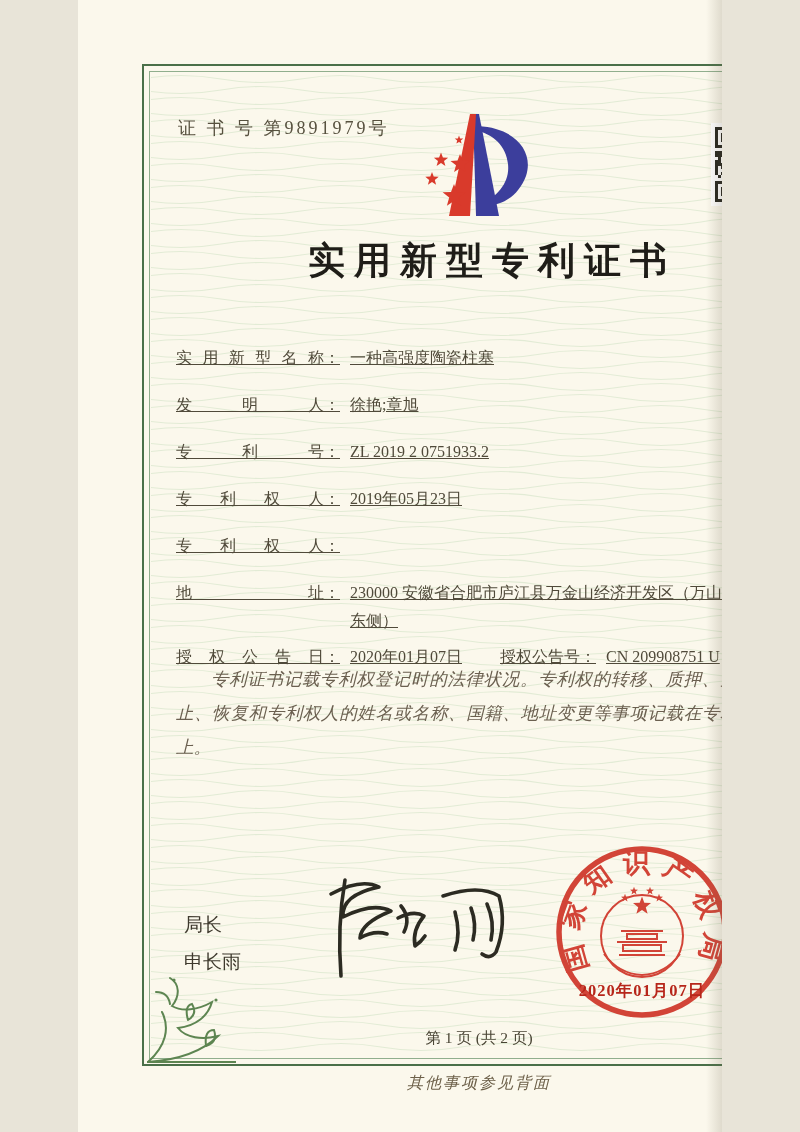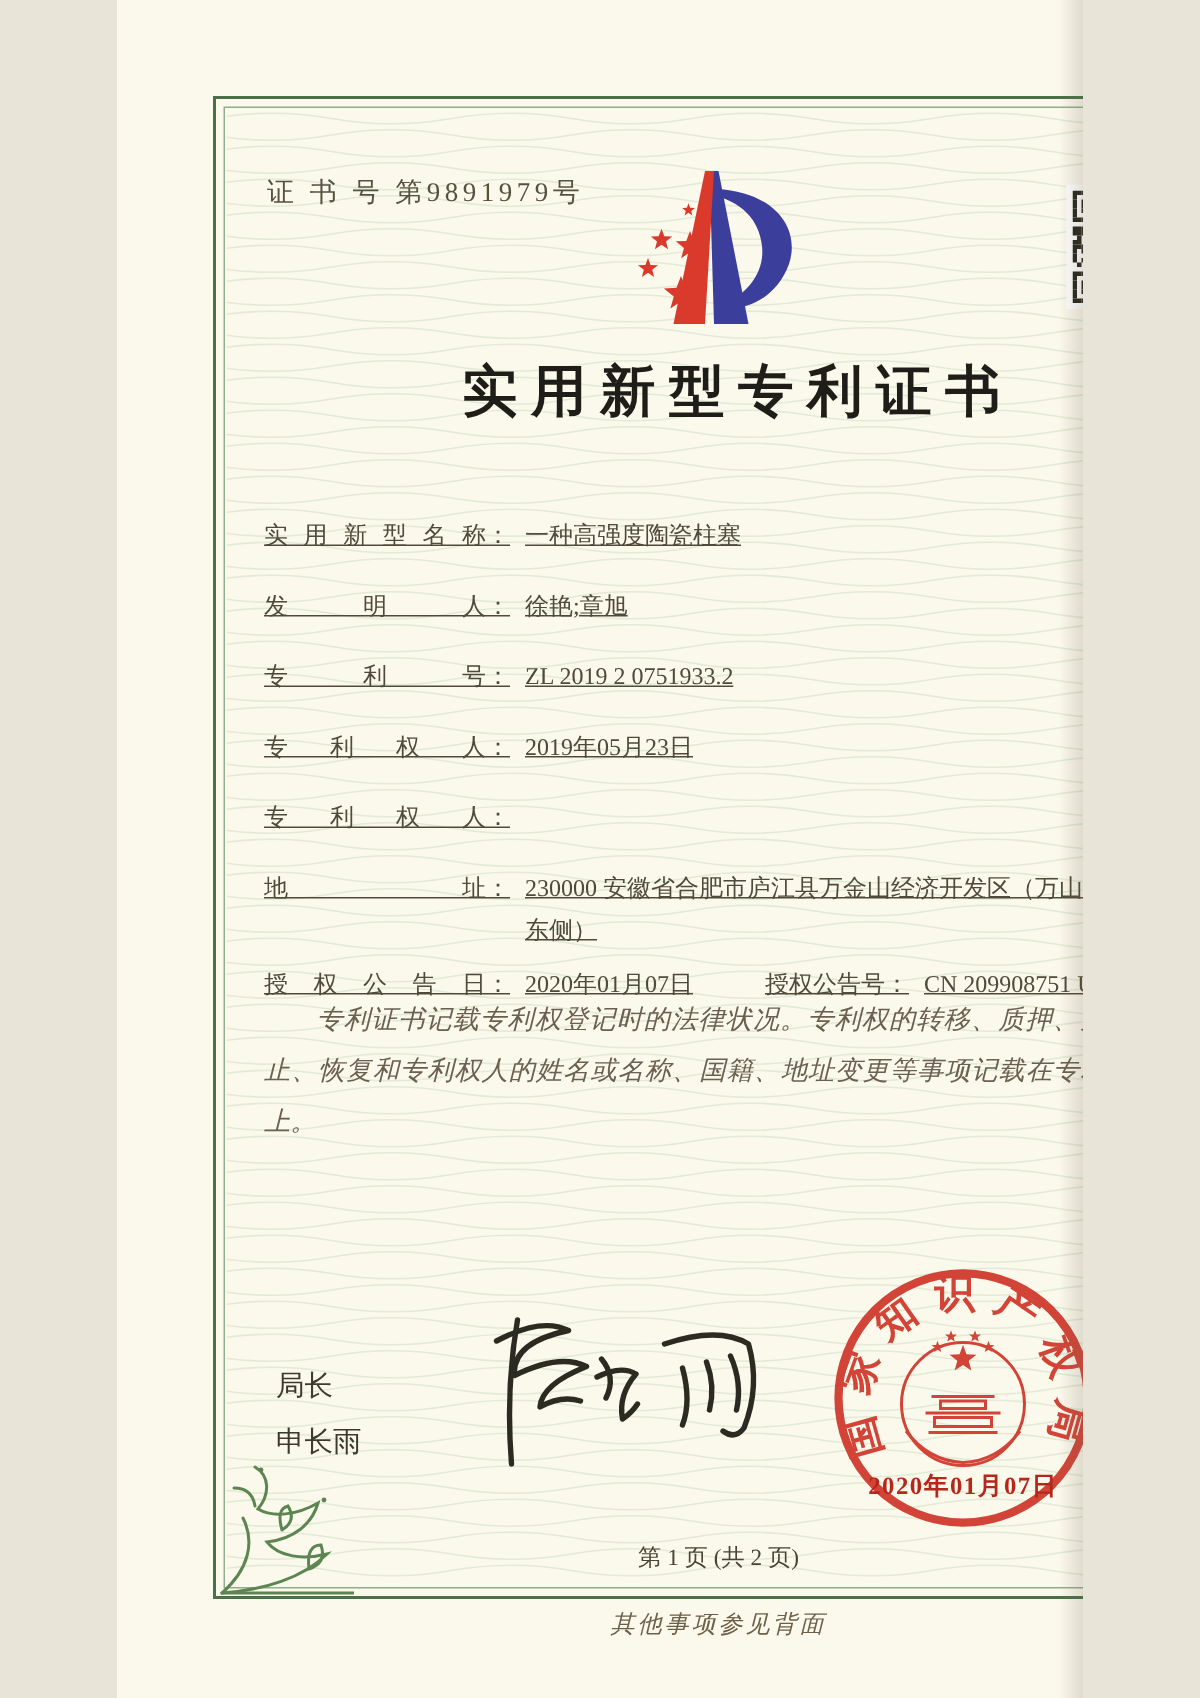--- a/index.html
+++ b/index.html
@@ -20,21 +20,21 @@
   .title{position:absolute;left:77px;top:236px;width:674px;text-align:center;
     font-size:37px;font-weight:bold;color:#1f1d18;letter-spacing:9px;}
   .fields{position:absolute;left:98px;top:344px;width:616px;font-size:16px;color:#504a3a;text-decoration:underline;}
   .frow{display:flex;margin-bottom:19px;line-height:28px;}
   .flabel{width:148px;flex:none;text-align:justify;text-align-last:justify;}
   .fcolon{flex:none;margin-right:10px;}
   .fvalue{flex:1;}
   .addr{margin-bottom:8px;}
   .addr .fvalue{max-width:478px;}
   .grant-row{display:flex;line-height:28px;}
-  .grant2{margin-left:48px;}
+  .grant2{margin-left:38px;}
   .paras{position:absolute;left:98px;top:662px;width:616px;font-size:17.5px;line-height:34px;
     color:#6b6050;font-style:italic;text-align:justify;}
   .paras p{margin:0;text-indent:2em;}
   .signer{position:absolute;left:106px;top:906px;font-size:19px;color:#3e392d;line-height:37px;}
   .signature{position:absolute;left:205px;top:866px;}
   .seal{position:absolute;left:466px;top:834px;}
   .seal-date{position:absolute;left:478px;top:980px;width:172px;text-align:center;
     color:#b7261a;font-weight:bold;font-size:16.5px;letter-spacing:1px;}
   .page-ind{position:absolute;left:64px;top:1028px;width:674px;text-align:center;
     font-size:15.5px;color:#494434;}

